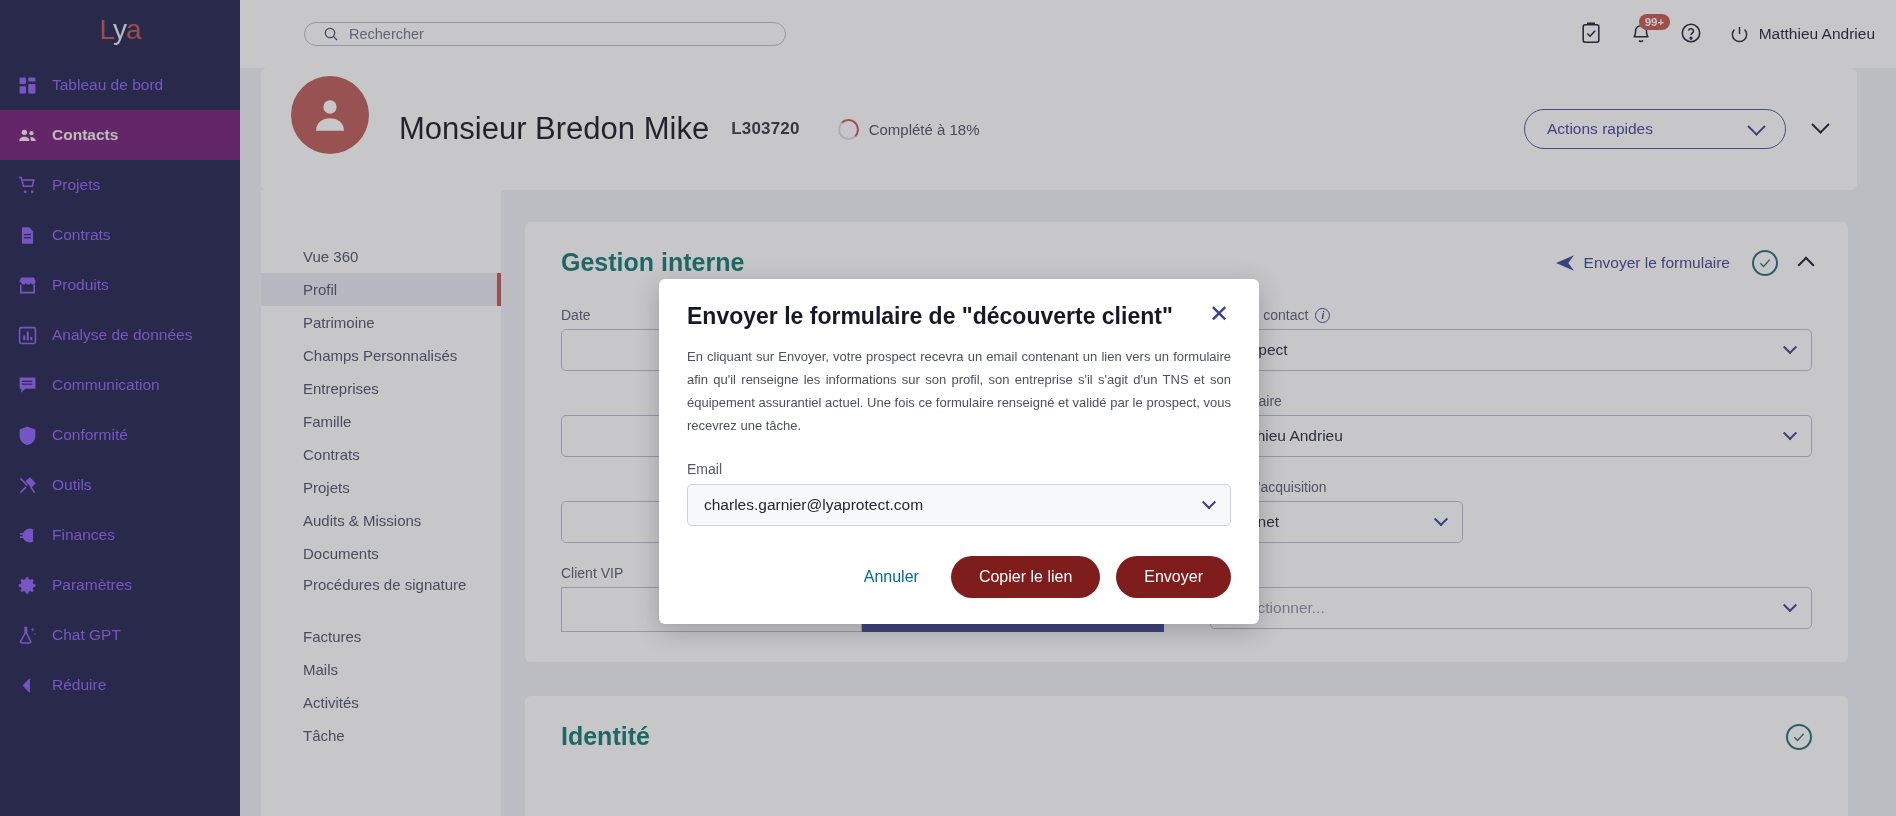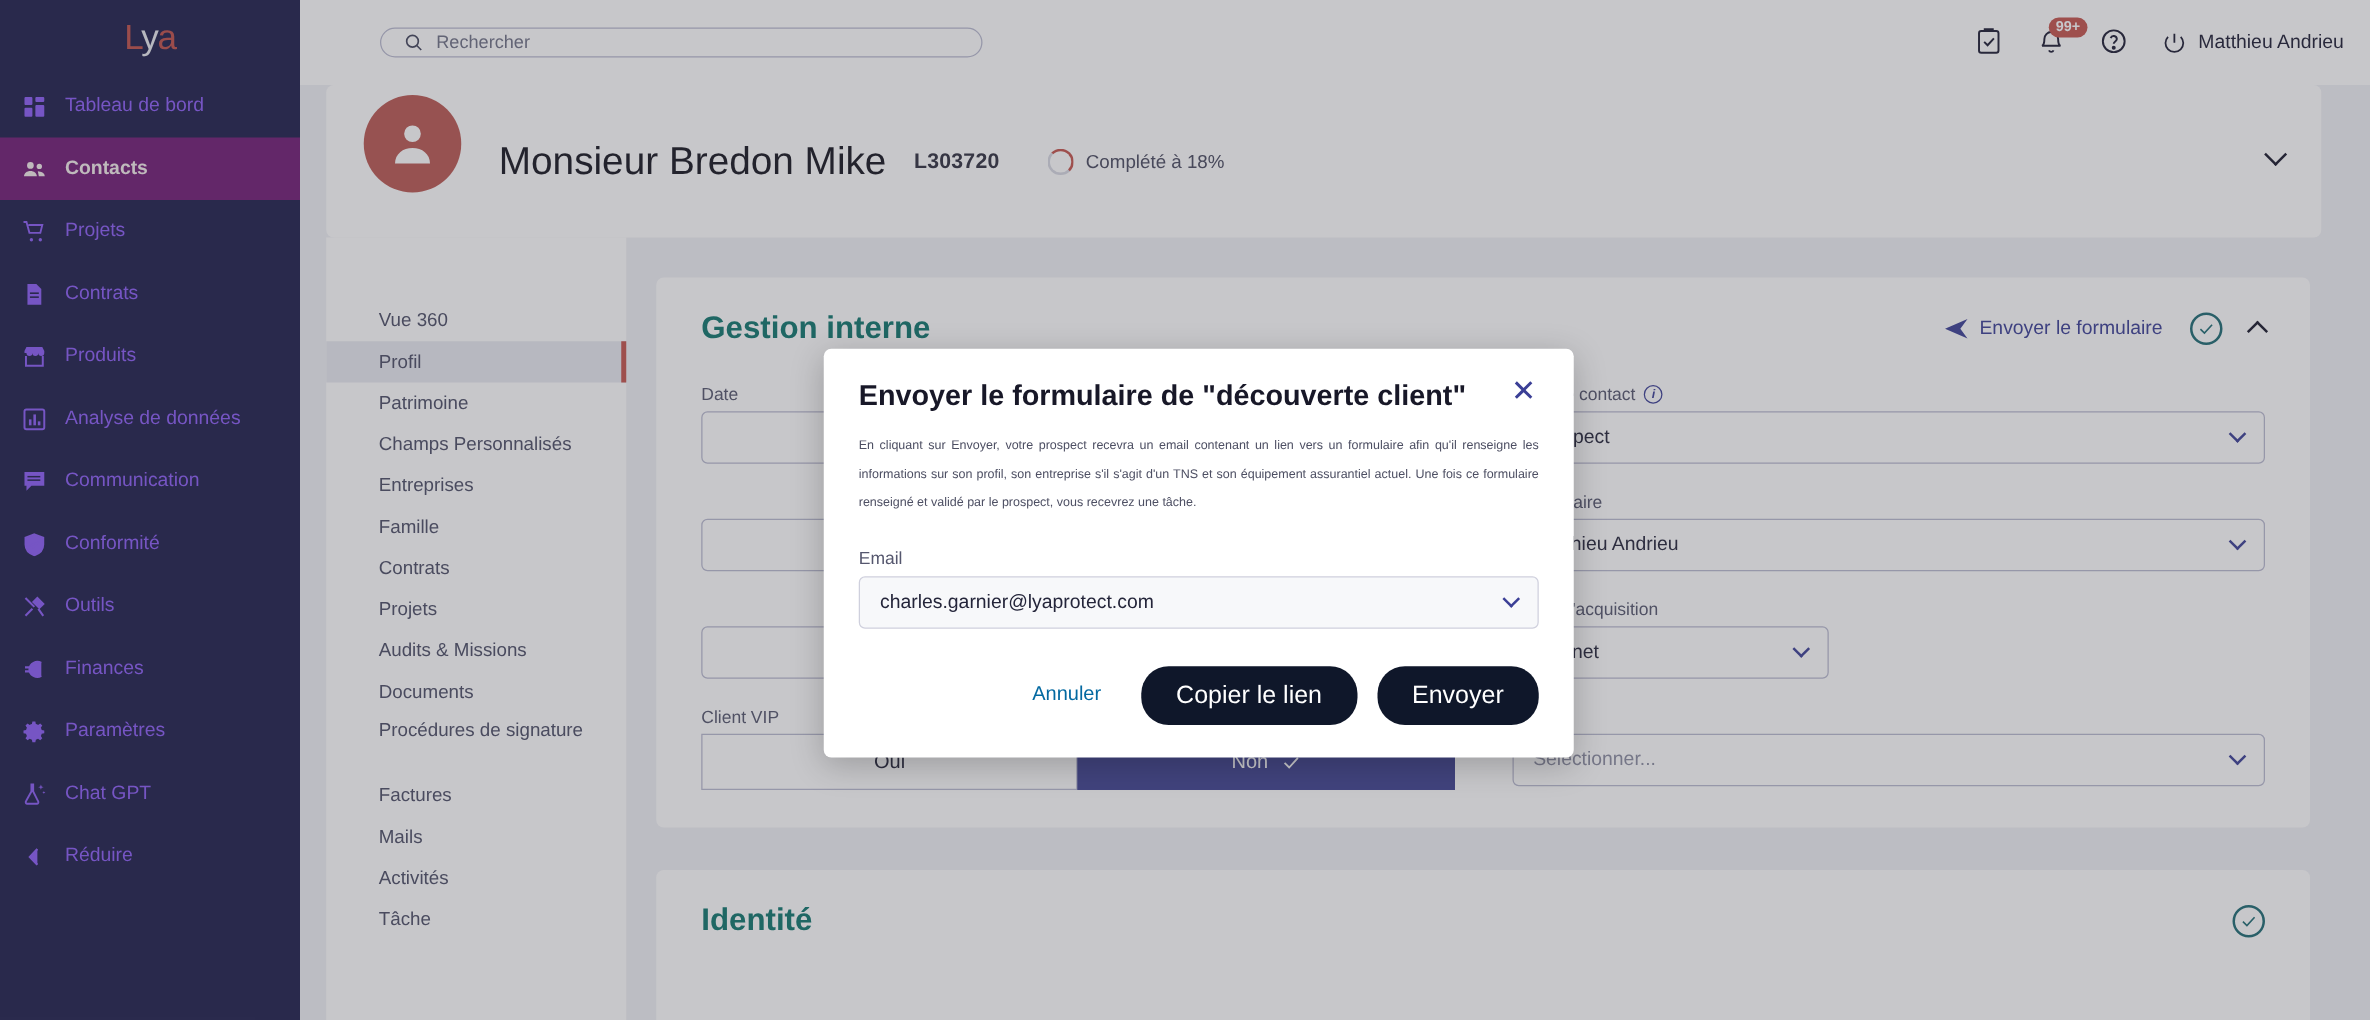--- a/index.html
+++ b/index.html
@@ -146,33 +146,33 @@
   
   #modal {
     position: absolute; left: 659px; top: 279px; width: 600px;
     background: #fff; border-radius: 6px; padding: 24px 28px 26px 28px; z-index: 100;
     box-shadow: 0 6px 26px rgba(0,0,0,.22);
   }
   #modal-head { display: flex; align-items: flex-start; }
   #modal-title { font-size: 23px; color: #181828; line-height: 1.2; }
   #modal-close { margin-left: auto; color: #3b3f96; font-size: 24px; line-height: 22px; cursor: pointer;
                  padding: 0 2px; font-weight: 300; }
-  #modal-body { margin-top: 14px; font-size: 10px; line-height: 23px; color: #4d4f63; text-align: justify; }
+  #modal-body { margin-top: 14px; font-size: 13px; line-height: 23px; color: #4d4f63; text-align: justify; }
   #modal-field-label { margin-top: 24px; font-size: 14px; color: #55576e; }
   #modal-select {
     margin-top: 7px; height: 42px; border: 1px solid #cfd0dd; border-radius: 5px; background: #f7f8fa;
     display: flex; align-items: center; padding: 0 16px; font-size: 15.5px; color: #24253a; cursor: pointer;
   }
   #modal-select .dchev { margin-left: auto; width: 10px; height: 10px;
                 border-right: 2px solid #3b3f96; border-bottom: 2px solid #3b3f96;
                 transform: rotate(45deg) translate(-2px,-2px); }
   #modal-actions { display: flex; align-items: center; justify-content: flex-end; gap: 16px; margin-top: 30px; }
   .btn-text { color: #0369a1; font-size: 16px; padding: 10px 16px; cursor: pointer; }
   .btn-primary {
-    background: #0f172a; color: #fff; font-size: 20px; border: none; border-radius: 22px;
+    background: #7f1d1d; color: #fff; font-size: 16px; border: none; border-radius: 22px;
     padding: 12px 28px; cursor: pointer; font-family: inherit;
   }
 </style>
 </head>
 <body>
 
 <div id="app">
 
   <nav id="rail">
     <div id="logo-wrap">
@@ -365,20 +365,24 @@
           <path d="M3.6 21.5c0-4.7 3.8-7.5 8.4-7.5s8.4 2.8 8.4 7.5z"></path>
         </svg>
     </div>
     <h1 id="cname">Monsieur Bredon Mike</h1>
     <span id="cref">L303720</span>
     <div id="completion">
       <span class="donut"></span>
       <span>Complété à 18%</span>
     </div>
     <div id="qa-wrap">
+      <div id="quick-actions">
+        <span>Actions rapides</span>
+        <span class="chev"></span>
+      </div>
       <div id="header-caret">
         <span class="chev" style="display:inline-block;"></span>
       </div>
     </div>
   </section>
 
   <nav id="subnav">
     <div class="sub-item">
         <span>Vue 360</span>
       </div>

